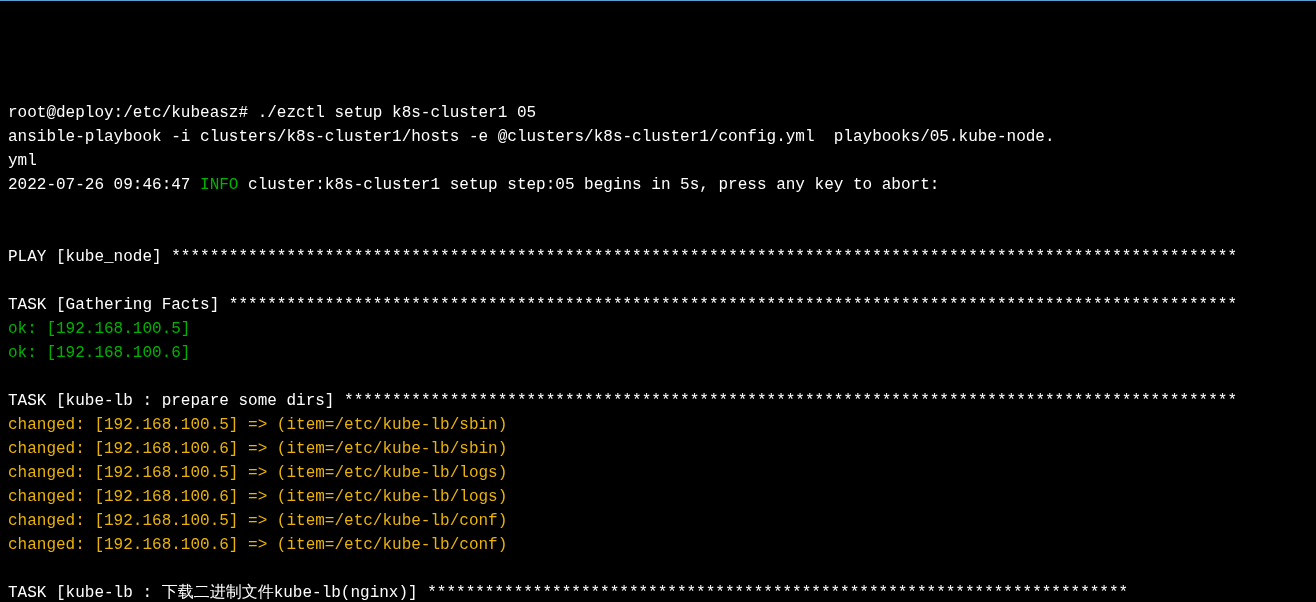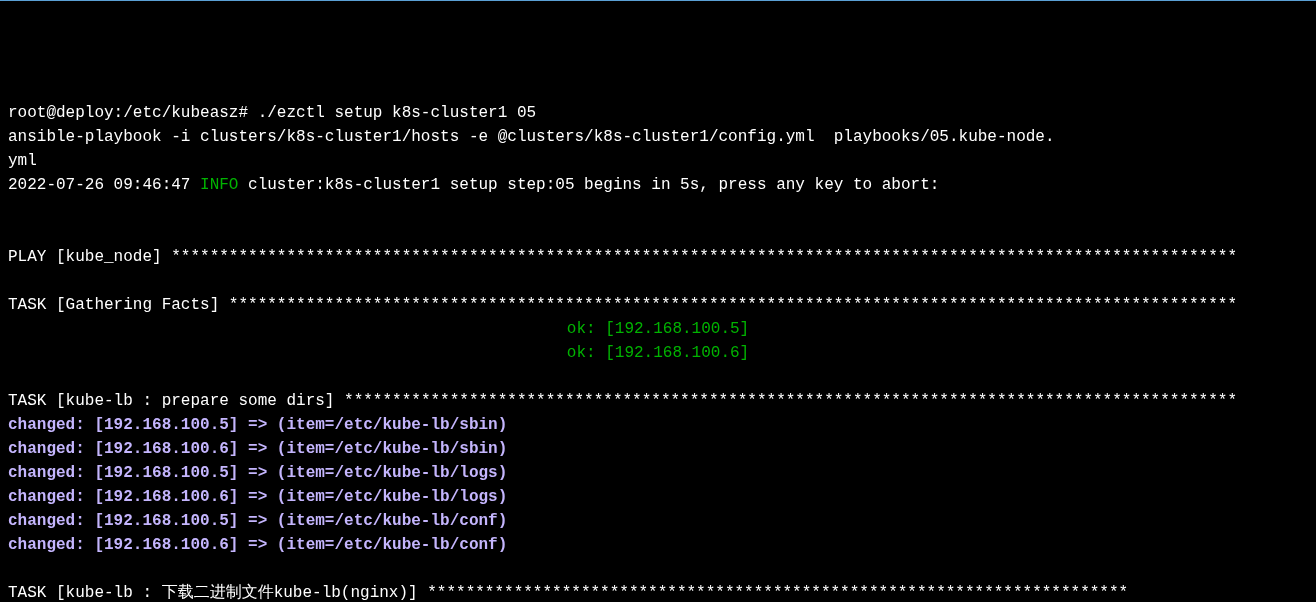--- a/index.html
+++ b/index.html
@@ -18,25 +18,23 @@
       overflow: hidden;
       width: 1316px;
       height: 602px;
       border-top: 1px solid #5a9fd4;
     }
     .line {
       display: block;
     }
     .green {
       color: #00b300;
-      text-align: center;
     }
     .yellow {
-      color: #c4b5fd;
-      font-weight: bold;
+      color: #eab308;
     }
     .white {
       color: #ffffff;
     }
     .bold {
       font-weight: normal;
     }
   </style>
 </head>
 <body>

